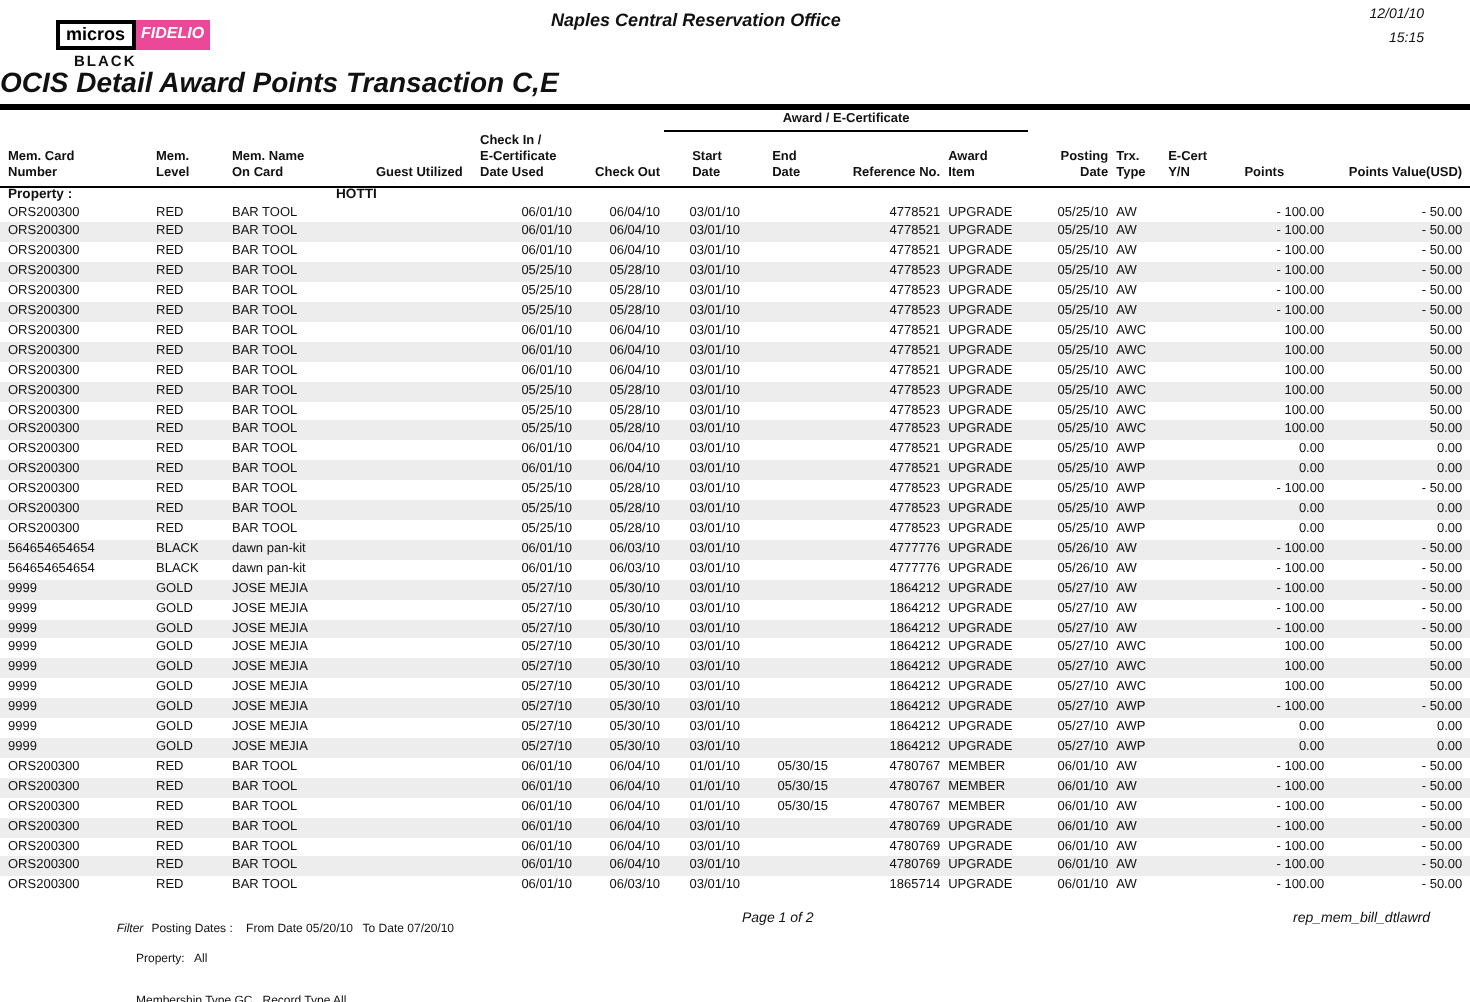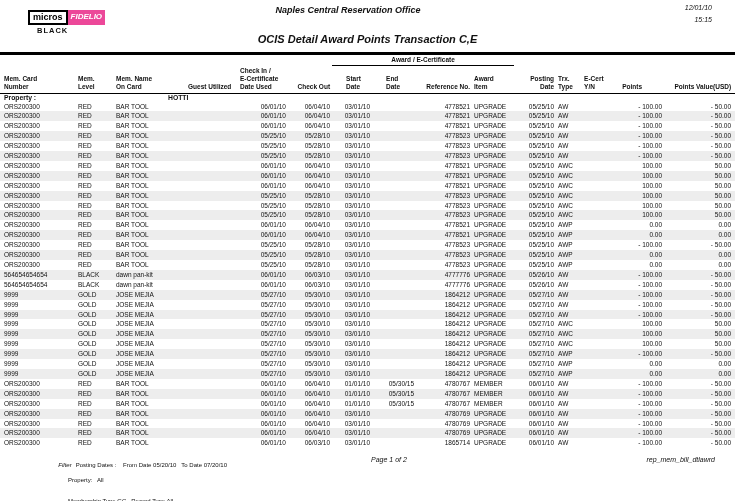--- a/index.html
+++ b/index.html
@@ -5,21 +5,21 @@
   html,body{margin:0;padding:0;background:#fff;}
   body{width:735px;height:501px;position:relative;font-family:"Liberation Sans",sans-serif;color:#111;overflow:hidden;}
 
   
   .page-header{position:absolute;top:0;left:0;width:735px;height:52px;}
   .logo{position:absolute;top:10px;left:28px;display:flex;align-items:stretch;}
   .logo-micros{display:inline-block;background:#fff;border:2px solid #000;color:#000;font-weight:bold;font-size:9px;line-height:9px;padding:1px 3px;}
   .logo-fidelio{display:inline-block;background:#ec4899;color:#fff;font-weight:bold;font-style:italic;font-size:8px;line-height:13px;padding:0 3px;}
   .logo-property{position:absolute;top:26px;left:37px;font-weight:bold;font-size:7.5px;letter-spacing:1px;}
   .office-title{position:absolute;top:5px;left:0;width:696px;text-align:center;font-style:italic;font-weight:bold;font-size:9px;}
-  .report-title{position:absolute;top:33px;left:0;width:735px;text-align:center;font-style:italic;font-weight:bold;font-size:11px;}
+  .report-title{position:absolute;top:33px;left:0;width:735px;text-align:left;font-style:italic;font-weight:bold;font-size:14px;}
   .hdr-date{position:absolute;top:4px;right:23px;font-style:italic;font-size:7px;}
   .hdr-time{position:absolute;top:16px;right:23px;font-style:italic;font-size:7px;}
 
   
   .report{position:absolute;top:52px;left:0;width:735px;}
   .rule-thick{height:3px;background:#000;width:735px;}
   table{width:735px;border-collapse:collapse;table-layout:fixed;}
   th,td{white-space:nowrap;overflow:hidden;}
   thead th{font-weight:bold;font-size:6.5px;line-height:8px;vertical-align:bottom;padding:1px 2px 2px 2px;text-align:left;white-space:pre-line;}
   thead tr.labels th{border-bottom:1px solid #000;}

